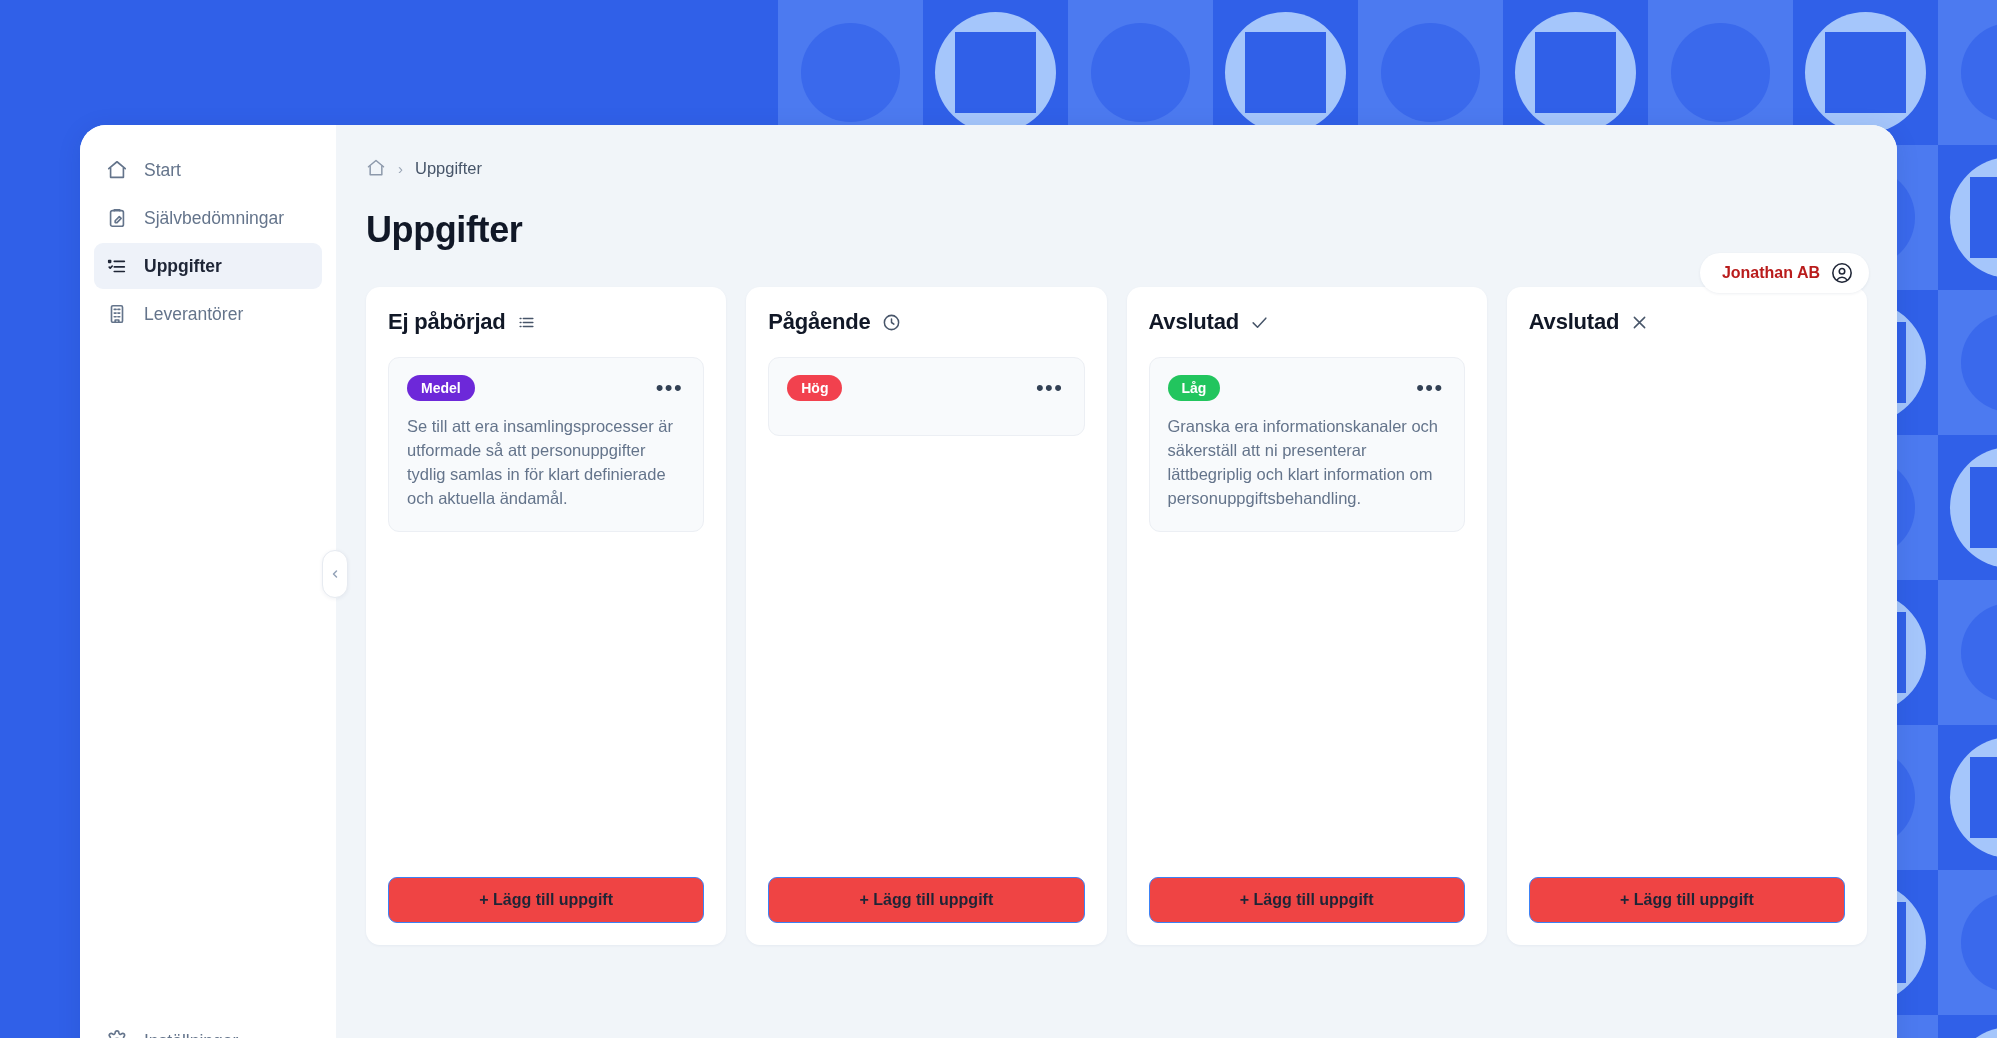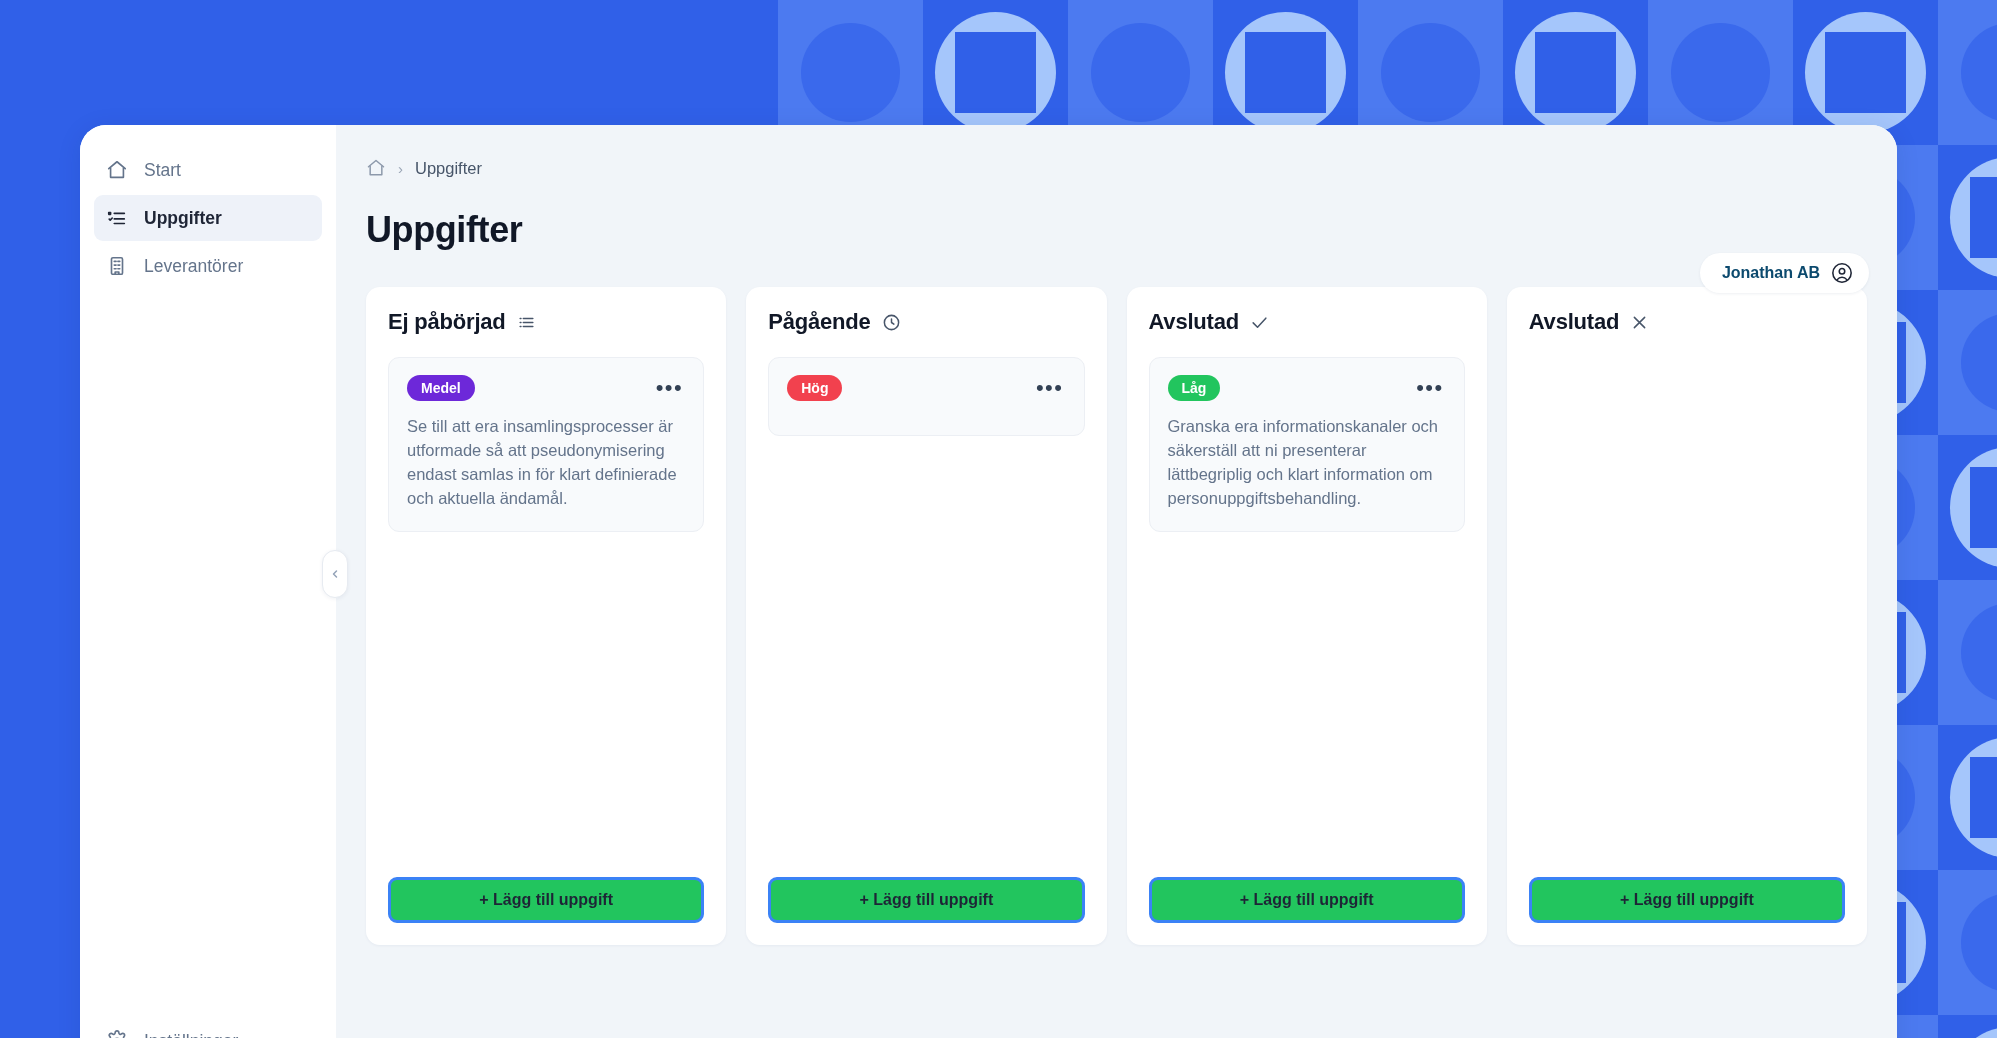--- a/index.html
+++ b/index.html
@@ -72,21 +72,21 @@
   }
   #breadcrumb .home-ico { width: 20px; height: 20px; color:#8d99ab; display:block; }
   #breadcrumb .chev { color: #9aa5b5; font-size: 15px; }
   #breadcrumb .crumb { color: #475569; }
 
   #user-badge {
     position: absolute; right: 28px; top: 128px;
     display: flex; align-items: center; gap: 11px;
     background: #fff; border-radius: 999px;
     padding: 9px 16px 9px 22px;
-    font-size: 16px; font-weight: 600; color: #0c4a6e;
+    font-size: 16px; font-weight: 600; color: #b91c1c;
     cursor: pointer; white-space: nowrap;
     box-shadow: 0 1px 3px rgba(20,40,90,.07);
   }
   #user-badge .avatar-ico { width: 22px; height: 22px; color:#1e2536; display:block; }
 
   #page-head { padding: 22px 0 0 30px; }
   #page-title { font-size: 36px; font-weight: 700; color: #111827; letter-spacing: -.4px; }
   #page-sub { margin-top: 11px; font-size: 16.5px; color: #64748b; }
 
   
@@ -120,22 +120,22 @@
     padding: 5px 14px; font-size: 14px; font-weight: 700; color: #fff;
   }
   .badge.medel { background: #6d28d9; }
   .badge.hog   { background: #f2414e; }
   .badge.lag   { background: #22c55e; }
   .dots { color: #334155; font-size: 22px; line-height: 10px; letter-spacing: 1.5px; cursor: pointer; padding: 0 2px; }
   .card-text { font-size: 16.5px; line-height: 1.45; color: #64748b; }
 
   .add-btn {
     margin-top: auto;
-    height: 46px; border: 3px solid #3b82f6; border-radius: 9px;
-    background: #22c55e; color: #1e2536;
+    height: 46px; border: 1px solid #3b82f6; border-radius: 9px;
+    background: #ef4444; color: #1e2536;
     font-size: 16px; font-weight: 700;
     font-family: "Liberation Sans", sans-serif;
     display: flex; align-items: center; justify-content: center;
     cursor: pointer; width: 100%;
   }
 </style>
 </head>
 <body>
 
 <div id="backdrop">
@@ -280,20 +280,28 @@
 
   <nav id="sidebar">
     <div class="nav-list" id="nav-list">
         <div class="nav-item">
           <span class="ico"><svg viewBox="0 0 24 24" fill="none" stroke="currentColor" stroke-width="1.8" stroke-linecap="round" stroke-linejoin="round">
               <path d="M3 10.5 12 3l9 7.5"></path>
               <path d="M5 10v10h14V10"></path>
             </svg></span>
           <span>Start</span>
         </div>
+        <div class="nav-item">
+          <span class="ico"><svg viewBox="0 0 24 24" fill="none" stroke="currentColor" stroke-width="1.8" stroke-linecap="round" stroke-linejoin="round">
+              <rect x="5" y="4" width="14" height="17" rx="2"></rect>
+              <path d="M9 4V3h6v1"></path>
+              <path d="M14.5 10.5 10 15v2h2l4.5-4.5z"></path>
+            </svg></span>
+          <span>Självbedömningar</span>
+        </div>
         <div class="nav-item active">
           <span class="ico"><svg viewBox="0 0 24 24" fill="none" stroke="currentColor" stroke-width="1.8" stroke-linecap="round" stroke-linejoin="round">
               <path d="M3 6h2v2H3z"></path>
               <path d="M3.5 13.2 4.6 14.3 6.8 12"></path>
               <path d="M9 7h11"></path>
               <path d="M9 13h11"></path>
               <path d="M9 18h11"></path>
             </svg></span>
           <span>Uppgifter</span>
         </div>
@@ -361,21 +369,21 @@
                 <path d="M4 7h1M4 12h1M4 17h1"></path>
                 <path d="M8 7h12M8 12h12M8 17h12"></path>
               </svg></span>
           </div>
           <div class="cards">
             <article class="task-card">
               <div class="card-top">
                 <span class="badge medel">Medel</span>
                 <span class="dots">•••</span>
               </div>
-              <p class="card-text">Se till att era insamlingsprocesser är utformade så att pseudonymisering endast samlas in för klart definierade och aktuella ändamål.</p>
+              <p class="card-text">Se till att era insamlingsprocesser är utformade så att personuppgifter tydlig samlas in för klart definierade och aktuella ändamål.</p>
             </article>
           </div>
           <button class="add-btn">+ Lägg till uppgift</button>
         </section>
         <section class="column">
           <div class="col-head">
             <span class="col-title">Pågående</span>
             <span class="ico"><svg viewBox="0 0 24 24" fill="none" stroke="currentColor" stroke-width="1.9" stroke-linecap="round" stroke-linejoin="round">
                 <circle cx="12" cy="12" r="9"></circle>
                 <path d="M12 7.5V12l3 2"></path>

